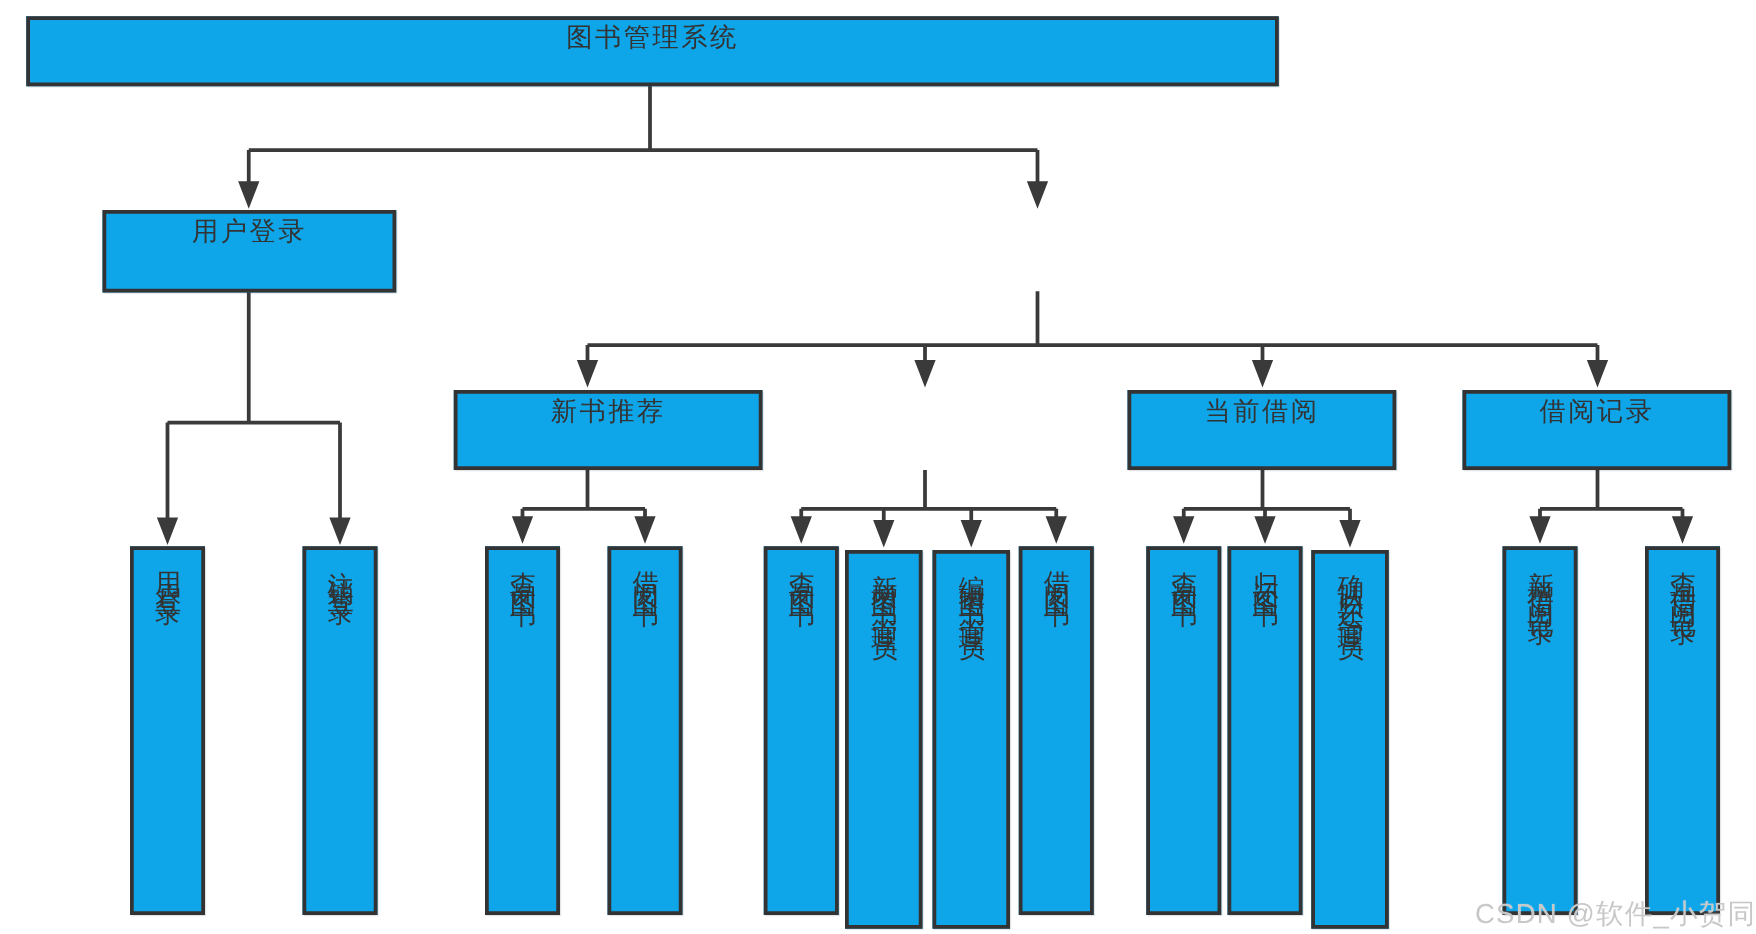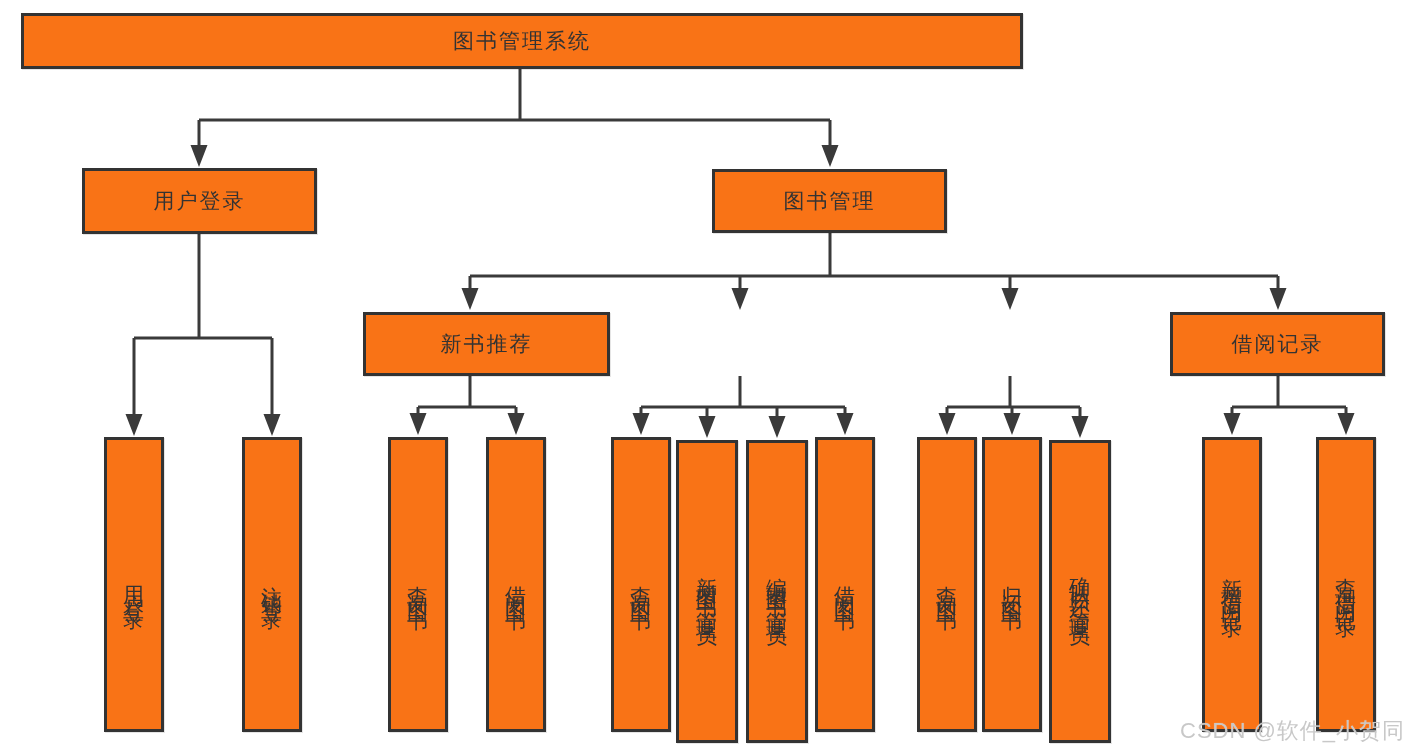--- a/index.html
+++ b/index.html
@@ -9,24 +9,24 @@
     background:#ffffff;
     font-family:"Liberation Sans","DejaVu Sans",sans-serif;
     overflow:hidden;
   }
   .connectors{position:absolute;left:0;top:0;width:1405px;height:747px;}
   .edge{stroke:#3a3a3a;stroke-width:3;fill:none;}
   .arrow{fill:#3a3a3a;stroke:none;}
   .hbox,.vbox{
     position:absolute;
     box-sizing:border-box;
-    background:#f97316;
+    background:#0ea5e9;
     border:3px solid #333333;
     box-shadow:1px 1px 0 rgba(0,0,0,0.10);
-    display:flex;align-items:center;justify-content:center;
+    display:flex;justify-content:center;
   }
   .hbox .lbl{
     color:#333333;font-size:21px;letter-spacing:2px;white-space:nowrap;
   }
   .vbox{width:60px;top:437px;height:295px;}
   .vbox .lbl{
     color:#333333;font-size:21px;line-height:1;
     writing-mode:vertical-rl;text-orientation:mixed;
     letter-spacing:8px;max-height:100%;
   }
@@ -90,29 +90,29 @@
   </svg>
 
   <div class="hbox" id="n-root">
     <span class="lbl">图书管理系统</span>
   </div>
 
   <div class="hbox" id="n-user-login">
     <span class="lbl">用户登录</span>
   </div>
 
-  <div class="hbox" id="n-book-mgmt">
-    <span class="lbl">图书管理</span>
-  </div>
 
   <div class="hbox" id="n-new-book">
     <span class="lbl">新书推荐</span>
   </div>
 
 
+  <div class="hbox" id="n-current-borrow">
+    <span class="lbl">当前借阅</span>
+  </div>
 
   <div class="hbox" id="n-records">
     <span class="lbl">借阅记录</span>
   </div>
 
   <div class="vbox" id="lf-user-login">
     <span class="lbl">用户登录</span>
   </div>
 
   <div class="vbox" id="lf-logout">

